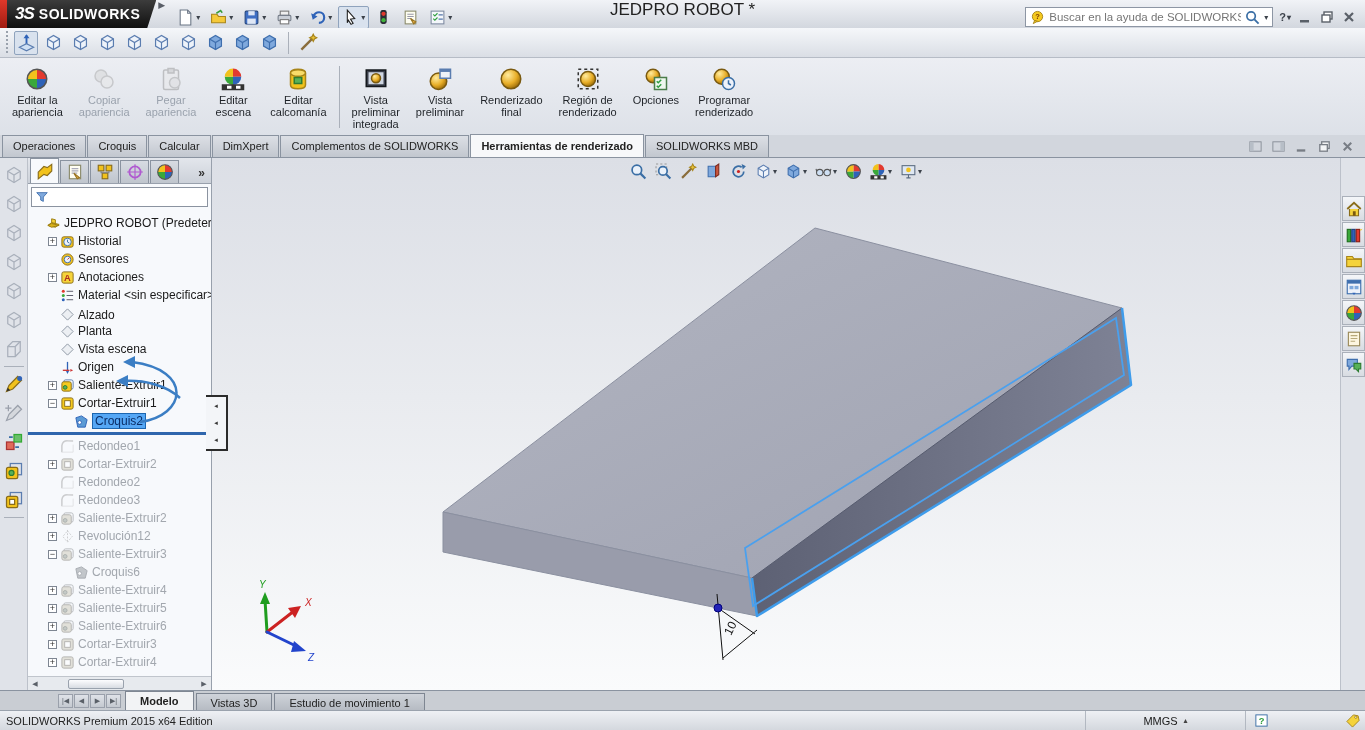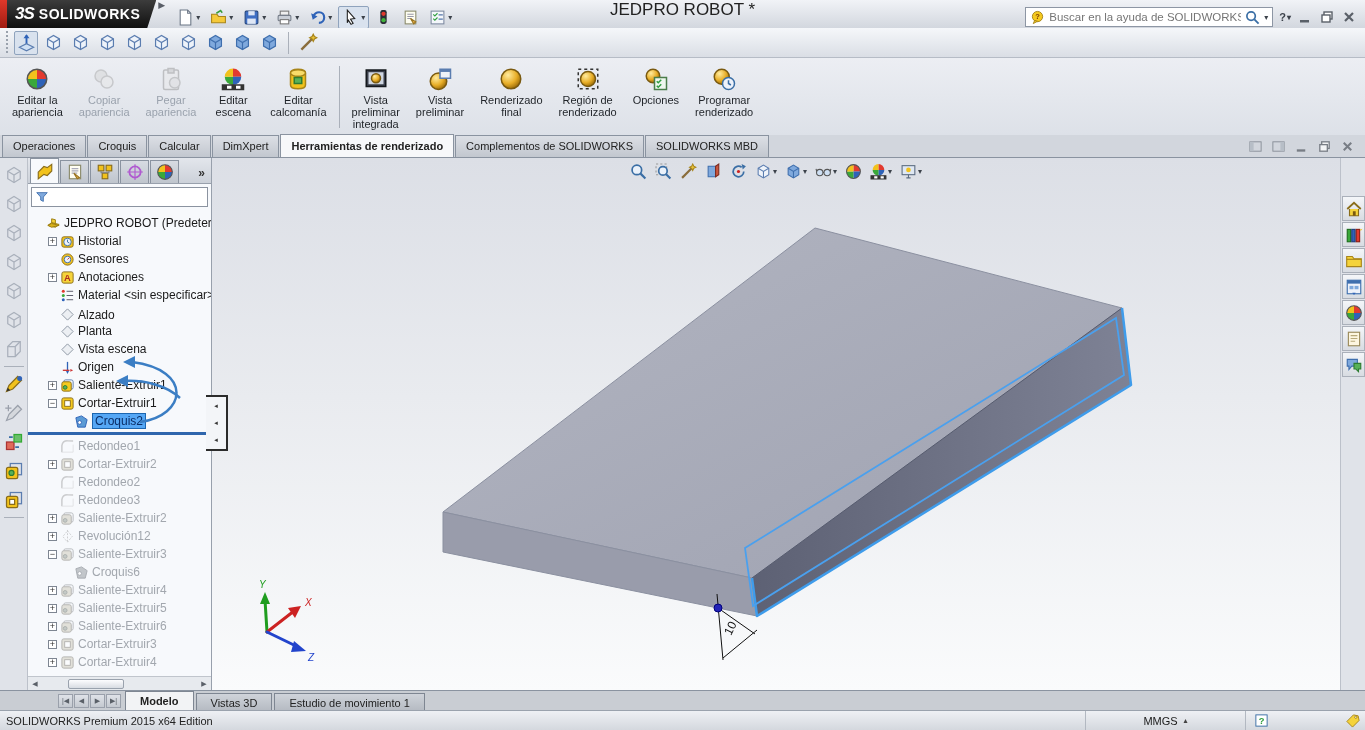--- a/index.html
+++ b/index.html
@@ -423,22 +423,22 @@
 renderizado</span></div>
   </div>
 
 <div id="tabrow">
   <div style="display:flex;align-items:flex-end">
 
   <div class="ctab"><span>Operaciones</span></div>
       <div class="ctab"><span>Croquis</span></div>
       <div class="ctab"><span>Calcular</span></div>
       <div class="ctab"><span>DimXpert</span></div>
+      <div class="ctab"><span>Complementos de SOLIDWORKS</span></div>
       <div class="ctab active"><span>Herramientas de renderizado</span></div>
-      <div class="ctab"><span>Complementos de SOLIDWORKS</span></div>
       <div class="ctab"><span>SOLIDWORKS MBD</span></div>
     </div>
   <div id="doc-ctrls">
 
   <span class="win-ic">
         <span class="ic" style="display:block;width:15px;height:15px">
           <svg viewBox="0 0 16 16" style="width: 100%; height: 100%; display: block;">
             <rect x="2" y="3" width="12" height="10" fill="none" stroke="#6f7680"></rect>
             <rect x="2" y="3" width="4" height="10" fill="#aeb6c0"></rect>
           </svg>

